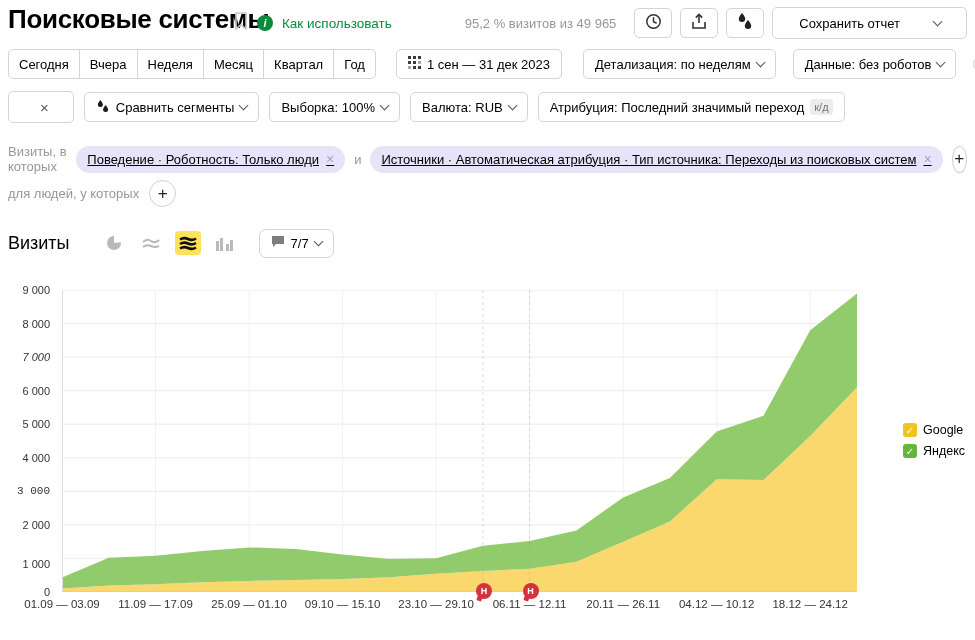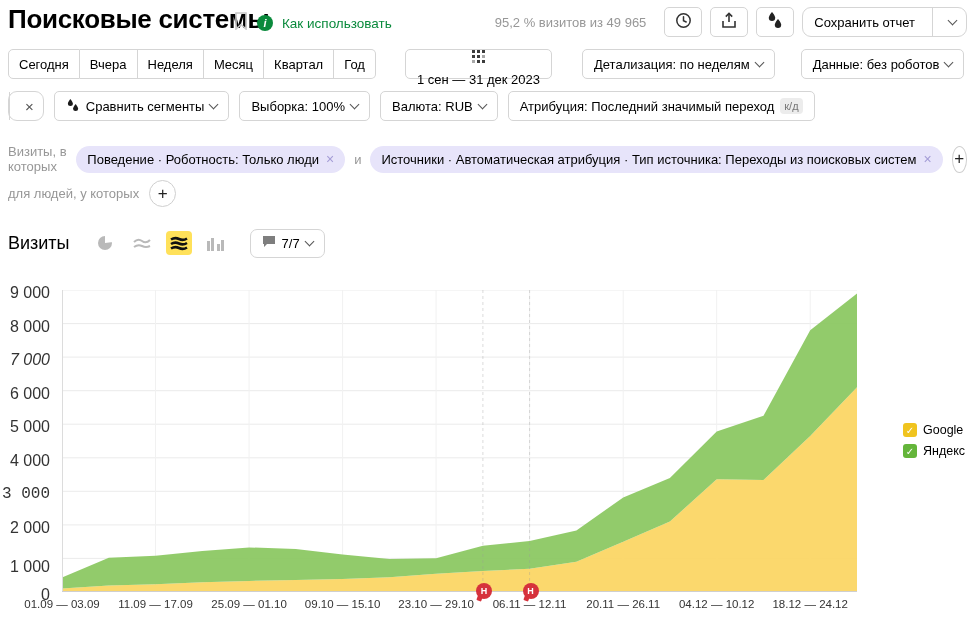--- a/index.html
+++ b/index.html
@@ -1,71 +1,71 @@
 <!DOCTYPE html>
 <html><head>
 <meta charset="utf-8">
 <style>
   html,body{margin:0;padding:0;width:975px;height:640px;overflow:hidden;background:#fff;
     font-family:"Liberation Sans",sans-serif;color:#000;}
   #app{position:relative;width:975px;height:640px;}
-  .row{position:absolute;left:8px;right:8px;display:flex;align-items:center;}
+  .row{position:absolute;left:8px;right:8px;display:flex;align-items:center;gap:9px;}
   .gray{color:#979797;}
   
   .btn{display:inline-flex;align-items:center;gap:6px;height:30px;padding:0 11px;
     border:1px solid #d5d5d5;border-radius:5px;background:#fff;font-size:13px;
     white-space:nowrap;cursor:pointer;box-sizing:border-box;}
   .chev{width:6px;height:6px;border-right:1.5px solid #555;border-bottom:1.5px solid #555;
     transform:rotate(45deg);margin-top:-3px;flex:0 0 auto;}
   .chev.up{transform:rotate(-135deg);margin-top:4px;}
   .tab-group{display:inline-flex;}
   .tab{height:30px;display:inline-flex;align-items:center;padding:0 10px;font-size:13px;
     border:1px solid #d5d5d5;border-left:none;background:#fff;cursor:pointer;box-sizing:border-box;}
   .tab:first-child{border-left:1px solid #d5d5d5;border-radius:5px 0 0 5px;}
   .tab:last-child{border-radius:0 5px 5px 0;}
   .qmark{width:16px;height:16px;border:1px solid #cfcfcf;border-radius:50%;color:#b5b5b5;
     font-size:10px;display:inline-flex;align-items:center;justify-content:center;flex:0 0 auto;}
   .divider{width:1px;align-self:stretch;background:#d5d5d5;margin:0 0;}
   .xglyph{color:#555;font-size:15px;padding:0 9px;line-height:1;}
   .badge{background:#ececec;color:#777;border-radius:4px;font-size:11px;padding:2px 4px;}
   .chip{display:inline-flex;align-items:center;gap:7px;height:27px;padding:0 11px;
-    border-radius:14px;background:#e7e4fa;font-size:13px;cursor:pointer;white-space:nowrap;}
+    border-radius:14px;background:#e7e4fa;font-size:13px;cursor:pointer;white-space:nowrap;text-decoration:underline;}
   .chip .x{color:#a49cd6;font-size:14px;}
   .plus-circle{width:27px;height:27px;border:1px solid #cfcfcf;border-radius:50%;
     display:inline-flex;align-items:center;justify-content:center;font-size:17px;color:#222;
     background:#fff;cursor:pointer;box-sizing:border-box;}
   
   #title{position:absolute;left:8px;top:4px;font-size:26px;font-weight:bold;letter-spacing:-.3px;}
   #hdr-right{position:absolute;right:8px;top:7px;display:flex;align-items:center;gap:8px;}
   .icon-btn{width:38px;height:30px;border:1px solid #d5d5d5;border-radius:5px;background:#fff;
     display:inline-flex;align-items:center;justify-content:center;cursor:pointer;box-sizing:border-box;}
   .link-green{color:#0a8a3c;font-size:13.5px;cursor:pointer;}
   .info-dot{width:16px;height:16px;border-radius:50%;background:#0a8a3c;color:#fff;font-size:11px;
     font-weight:bold;display:inline-flex;align-items:center;justify-content:center;font-style:italic;}
   
   .ctype{width:26px;height:24px;display:inline-flex;align-items:center;justify-content:center;
     border-radius:4px;cursor:pointer;}
   .ctype.sel{background:#ffe15a;}
   
   #chart-region{position:absolute;left:0;top:283px;width:975px;height:357px;}
   #plot-svg{position:absolute;left:62px;top:7px;cursor:crosshair;}
-  .y-tick{position:absolute;right:6px;font-size:16px;color:#333;width:50px;text-align:right;}
+  .y-tick{position:absolute;right:6px;font-size:11px;color:#333;width:50px;text-align:right;}
   #y-labels{position:absolute;left:0;top:7px;width:56px;height:303px;}
   #x-labels{position:absolute;left:0;top:315px;width:975px;height:16px;padding-left:30px;}
   .x-tick{position:absolute;transform:translateX(-50%);font-size:11.5px;color:#333;white-space:nowrap;}
   .note-pin{position:absolute;width:16px;height:16px;background:#d6323c;border-radius:50%;
     color:#fff;font-size:9px;font-weight:bold;display:flex;align-items:center;justify-content:center;
     cursor:pointer;}
   .note-pin::after{content:"";position:absolute;left:1px;bottom:-2px;width:5px;height:5px;
     background:#d6323c;transform:rotate(20deg);border-radius:1px;}
   #legend{position:absolute;left:903px;top:140px;display:flex;flex-direction:column;gap:7px;}
   .legend-item{display:flex;align-items:center;gap:6px;font-size:12.5px;cursor:pointer;}
   .swatch{width:14px;height:14px;border-radius:3px;color:#fff;font-size:10px;
     display:inline-flex;align-items:center;justify-content:center;}
-  .compound{padding:0;border-radius:9px;}
+  .compound{padding:15px;}
   .compound .seg{display:inline-flex;align-items:center;gap:6px;padding:0 11px;height:100%;}
 </style>
 </head>
 <body>
 
 <div id="app">
 
   <div id="title">Поисковые системы</div>
   <div style="position:absolute;left:234px;top:12px;display:flex;align-items:center;gap:9px;">
     <span>
@@ -106,30 +106,30 @@
     </span>
     <span class="btn compound">
       <span class="seg">Сохранить отчет</span>
       <span class="divider"></span>
       <span class="seg" style="padding:0 10px;">
           <span class="chev"></span>
         </span>
     </span>
   </div>
 
-  <div class="row" style="top:49px;gap:26px;">
+  <div class="row" style="top:49px;gap:17px;">
     <span class="tab-group">
       <span class="tab">Сегодня</span>
       <span class="tab">Вчера</span>
       <span class="tab">Неделя</span>
       <span class="tab">Месяц</span>
       <span class="tab">Квартал</span>
       <span class="tab">Год</span>
     </span>
-    <span class="btn" style="margin-left:3px;flex-direction:column;">
+    <span class="btn" style="margin-left:3px;">
       <span>
         <svg width="13" height="13" viewBox="0 0 13 13">
           <g fill="#3c3c3c">
               <rect x="0" y="0" width="3" height="3"></rect>
               <rect x="5" y="0" width="3" height="3"></rect>
               <rect x="10" y="0" width="3" height="3"></rect>
           <rect x="0" y="5" width="3" height="3"></rect>
               <rect x="5" y="5" width="3" height="3"></rect>
               <rect x="10" y="5" width="3" height="3" opacity=".45"></rect>
           <rect x="0" y="10" width="3" height="3" opacity=".45"></rect>

